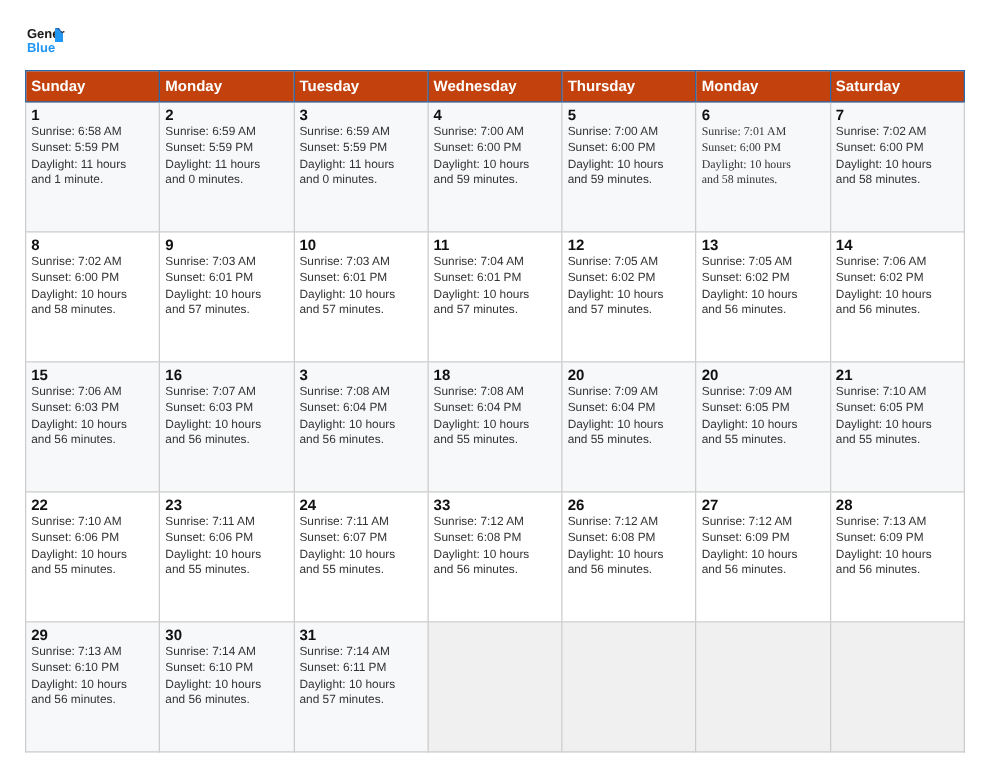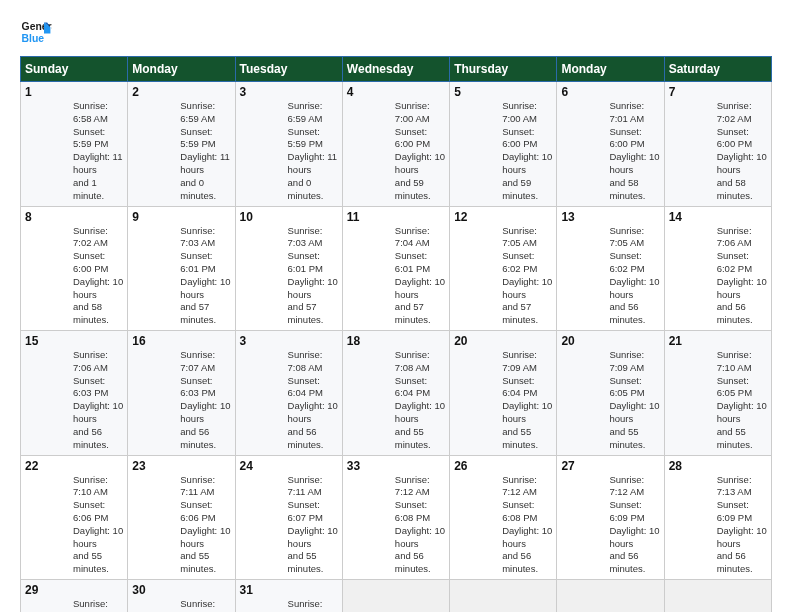--- a/index.html
+++ b/index.html
@@ -48,21 +48,21 @@
       color: #444;
       margin-top: 2px;
     }
     .calendar {
       flex: 1;
       border-collapse: collapse;
       width: 100%;
       border: 1px solid #ccc;
     }
     .calendar th {
-      background: #14532d;
+      background: #c2410c;
       color: #fff;
       font-weight: bold;
       font-size: 12px;
       padding: 5px 4px;
       text-align: left;
       border: 1px solid #2a6aaa;
     }
     .calendar td {
       vertical-align: top;
       border: 1px solid #ccc;
@@ -80,21 +80,20 @@
       font-size: 12px;
       font-weight: bold;
       color: #111;
       display: block;
       margin-bottom: 1px;
     }
     .day-info {
       font-size: 9.5px;
       color: #333;
       line-height: 1.35;
-      margin-left: 48px;
     }
     .empty-cell {
       background: #f0f0f0 !important;
     }
   </style>
 </head>
 <body>
 
 <div class="page">
   <div class="header">
@@ -156,21 +155,21 @@
           </td>
           <td>
             <span class="day-num">5</span>
             <div class="day-info" style="white-space: pre-line;">Sunrise: 7:00 AM
 Sunset: 6:00 PM
 Daylight: 10 hours
 and 59 minutes.</div>
           </td>
           <td>
             <span class="day-num">6</span>
-            <div class="day-info" style="white-space: pre-line;">Sunrise: 7:01 AM
+            <div class="day-info" style="white-space: pre-line; font-family: Liberation Serif, serif;">Sunrise: 7:01 AM
 Sunset: 6:00 PM
 Daylight: 10 hours
 and 58 minutes.</div>
           </td>
           <td>
             <span class="day-num">7</span>
             <div class="day-info" style="white-space: pre-line;">Sunrise: 7:02 AM
 Sunset: 6:00 PM
 Daylight: 10 hours
 and 58 minutes.</div>

